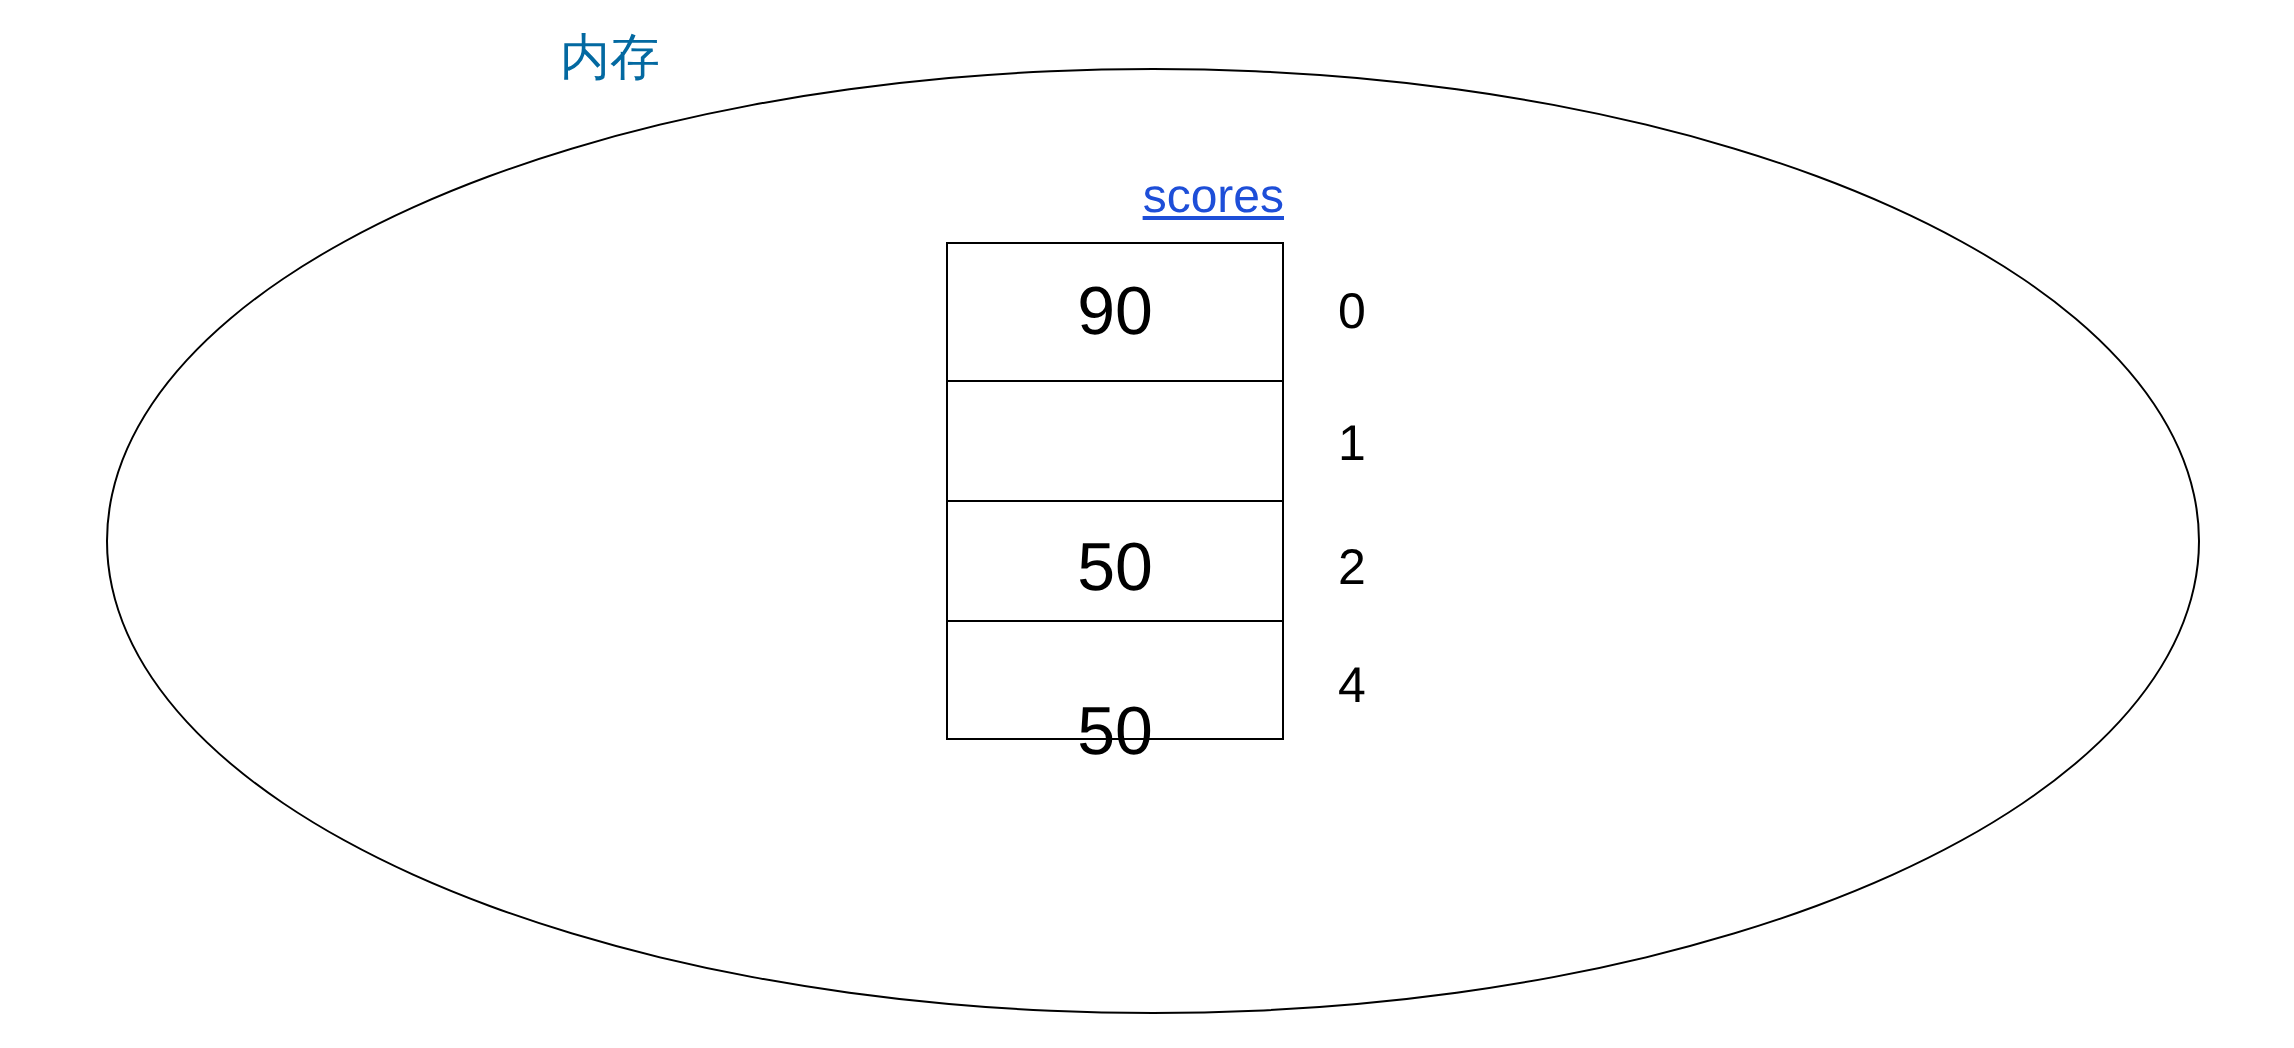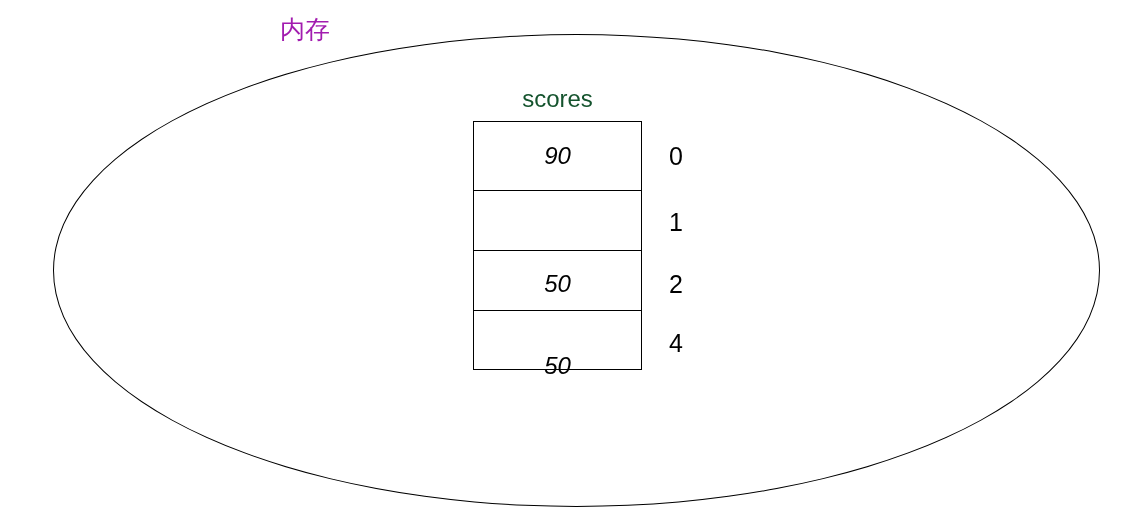--- a/index.html
+++ b/index.html
@@ -31,33 +31,34 @@
     background: transparent;
   }
   
   #memory-label {
     position: absolute;
     left: 280px;
     top: 14px;
     font-size: 25px;
     line-height: 30px;
     white-space: nowrap;
-    color: #a21caf;
+    color: #0369a1;
   }
   
   #array-name {
     position: absolute;
     left: 473px;
     top: 84px;
     width: 169px;
-    text-align: center;
+    text-align: right;
     font-size: 24px;
     line-height: 30px;
     white-space: nowrap;
-    color: #14532d;
+    color: #1d4ed8;
+    text-decoration: underline;
   }
   
   #array-table {
     position: absolute;
     left: 473px;
     top: 121px;
     width: 169px;
     border: 1px solid #000000;
     border-bottom: none;
     box-sizing: border-box;
@@ -67,24 +68,23 @@
     position: relative;
     border-bottom: 1px solid #000000;
     box-sizing: border-box;
     background: transparent;
   }
   .array-cell-value {
     position: absolute;
     left: 0;
     right: 0;
     text-align: center;
-    font-size: 24px;
+    font-size: 34px;
     line-height: 28px;
     color: #000000;
-    font-style: italic;
   }
   
   .array-index {
     position: absolute;
     left: 195px;
     font-size: 25px;
     line-height: 28px;
     white-space: nowrap;
     color: #000000;
   }

